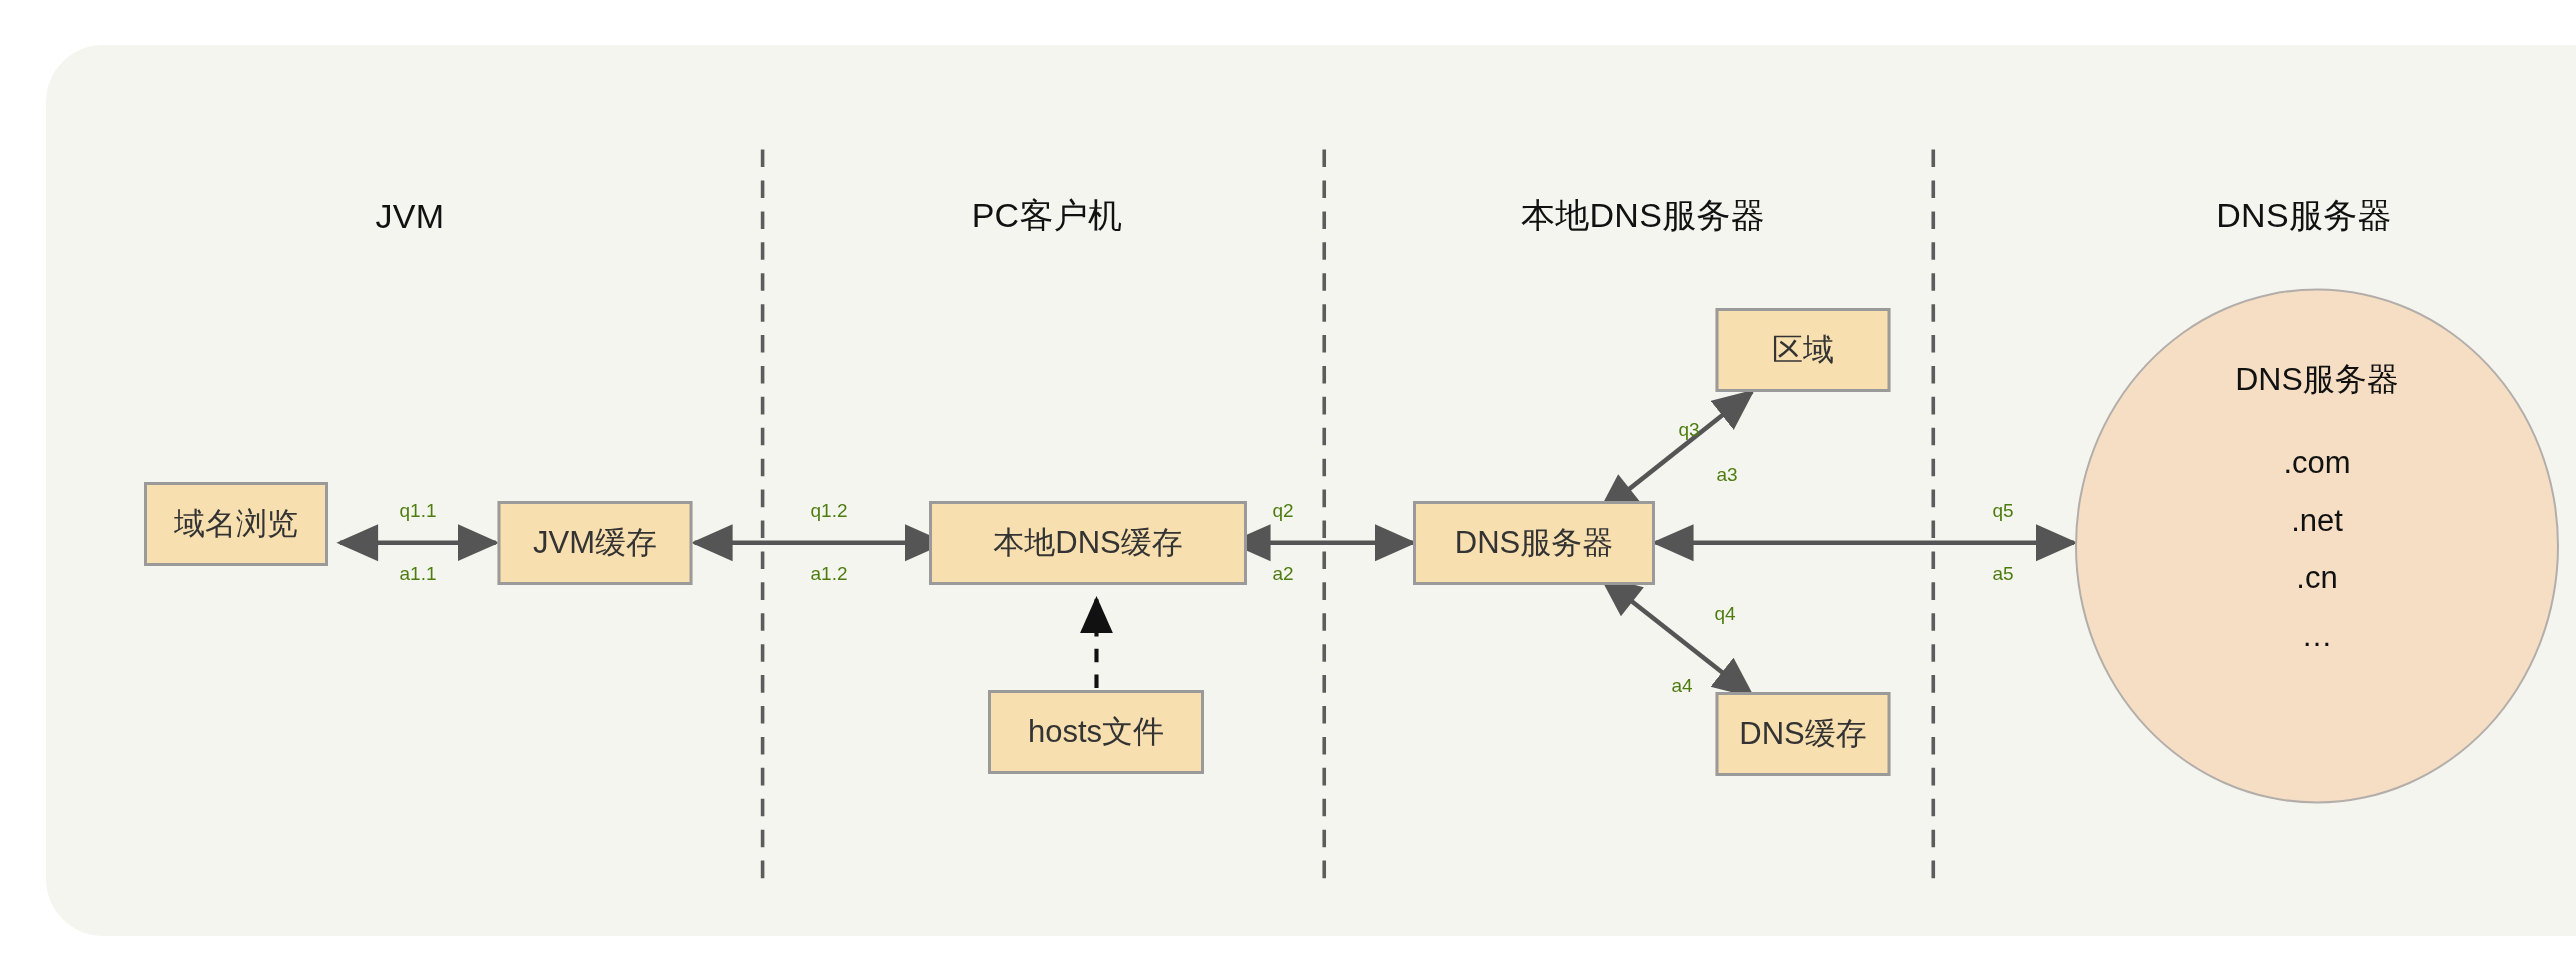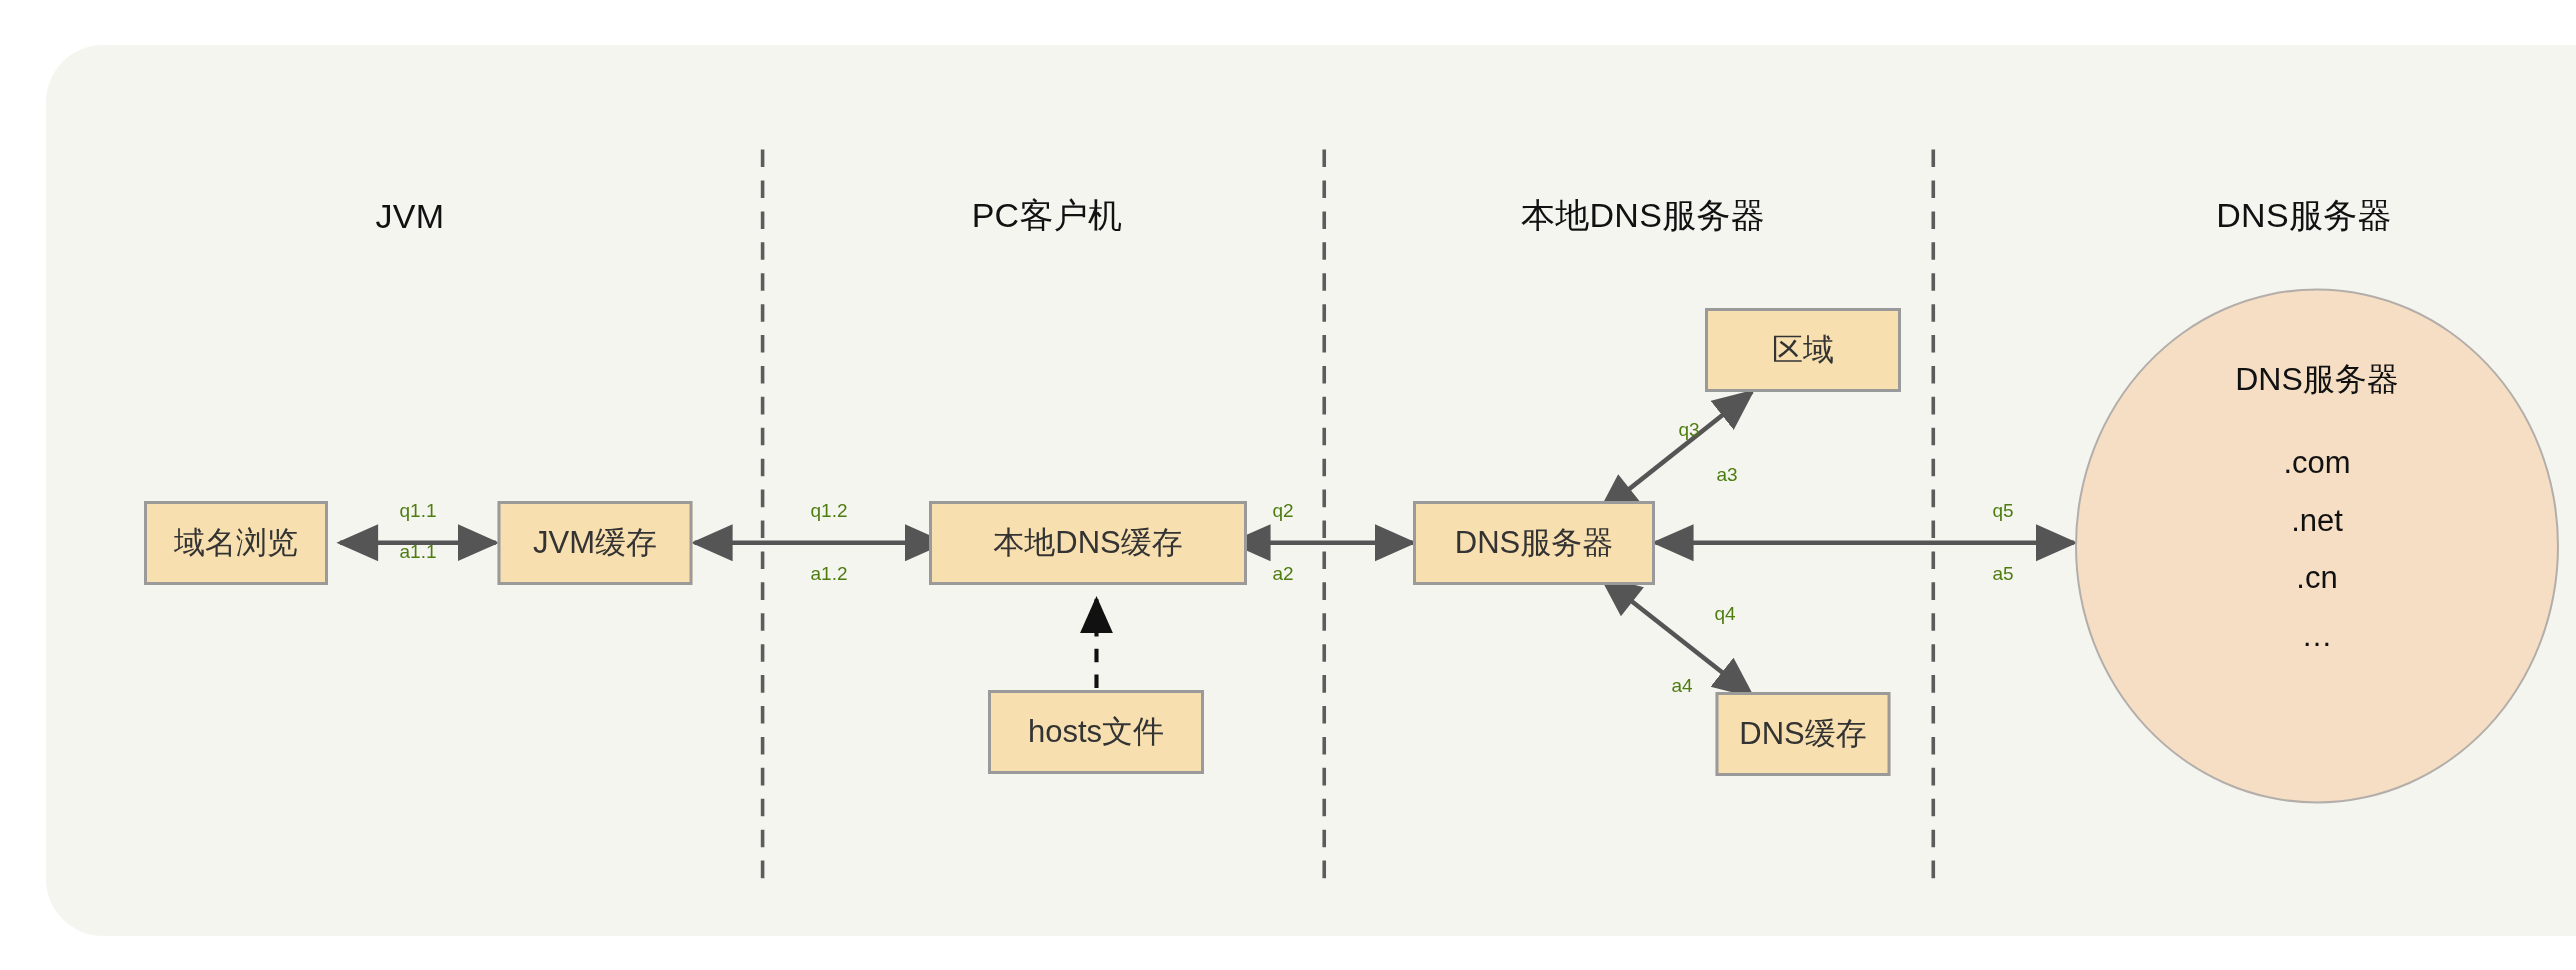--- a/index.html
+++ b/index.html
@@ -63,58 +63,58 @@
     <line x1="3110" y1="1122" x2="3400" y2="1350" stroke="#555" stroke-width="9" marker-end="url(#ah)" marker-start="url(#ah-start)"></line>
 
     <line x1="3213" y1="1053" x2="4025" y2="1053" stroke="#555" stroke-width="9" marker-end="url(#ah)" marker-start="url(#ah-start)"></line>
   </svg>
 
   <div class="lane-title" style="left:410px;top:216px;">JVM</div>
   <div class="lane-title" style="left:1047px;top:216px;">PC客户机</div>
   <div class="lane-title" style="left:1643px;top:216px;">本地DNS服务器</div>
   <div class="lane-title" style="left:2304px;top:216px;">DNS服务器</div>
 
-  <div class="node" style="left:236px;top:543px;width:184px;height:84px;">
+  <div class="node" style="left:236px;top:524px;width:184px;height:84px;">
     <span>域名浏览</span>
   </div>
 
   <div class="node" style="left:595px;top:543px;width:195px;height:84px;">
     <span>JVM缓存</span>
   </div>
 
   <div class="node" style="left:1088px;top:543px;width:318px;height:84px;">
     <span>本地DNS缓存</span>
   </div>
 
   <div class="node" style="left:1096px;top:732px;width:216px;height:84px;">
     <span>hosts文件</span>
   </div>
 
   <div class="node" style="left:1534px;top:543px;width:242px;height:84px;">
     <span>DNS服务器</span>
   </div>
 
-  <div class="node" style="left:1803px;top:350px;width:196px;height:84px;">
+  <div class="node" style="left:1803px;top:350px;width:175px;height:84px;">
     <span>区域</span>
   </div>
 
   <div class="node" style="left:1803px;top:734px;width:175px;height:84px;">
     <span>DNS缓存</span>
   </div>
 
   <div class="cloud" style="left:2317px;top:546px;width:484px;height:515px;">
     <div class="c-title">DNS服务器</div>
     <div class="c-item first">.com</div>
     <div class="c-item">.net</div>
     <div class="c-item">.cn</div>
     <div class="c-item">…</div>
   </div>
 
   <div class="edge-label" style="left:418px;top:511px;">q1.1</div>
-  <div class="edge-label" style="left:418px;top:552px;text-align:center;">a1.1</div>
+  <div class="edge-label" style="left:418px;top:574px;text-align:center;">a1.1</div>
 
   <div class="edge-label" style="left:829px;top:511px;">q1.2</div>
   <div class="edge-label" style="left:829px;top:574px;">a1.2</div>
 
   <div class="edge-label" style="left:1283px;top:511px;">q2</div>
   <div class="edge-label" style="left:1283px;top:574px;">a2</div>
 
   <div class="edge-label" style="left:1689px;top:430px;">q3</div>
   <div class="edge-label" style="left:1727px;top:475px;">a3</div>
 

